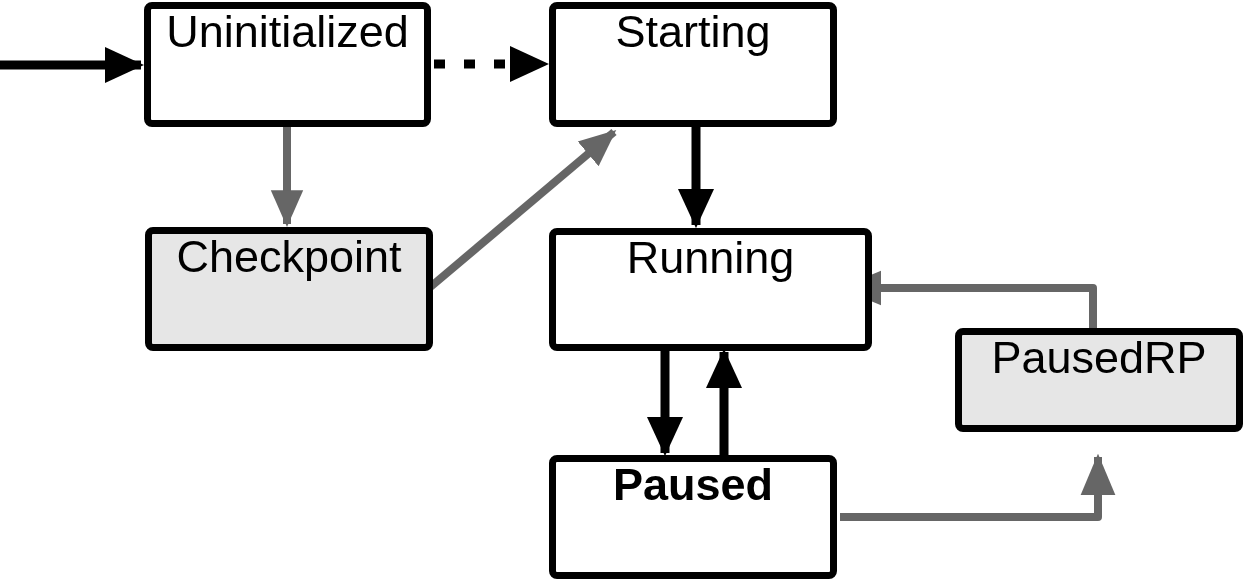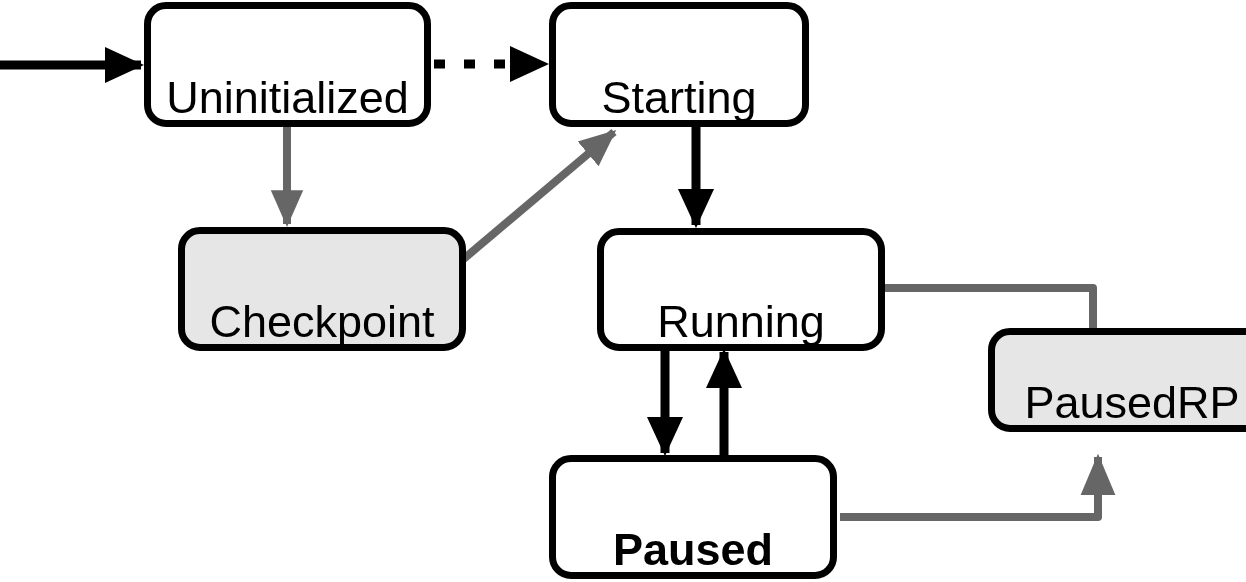--- a/index.html
+++ b/index.html
@@ -22,30 +22,29 @@
     left: 0;
     top: 0;
     width: 1246px;
     height: 582px;
     display: block;
   }
   .state-node {
     position: absolute;
     box-sizing: border-box;
     border: 7px solid #000000;
-    border-radius: 22px;
+    border-radius: 8px;
     display: flex;
-    align-items: flex-end;
+    align-items: flex-start;
     justify-content: center;
     background: #ffffff;
     z-index: 5;
   }
   .state-node.shaded {
     background: #e6e6e6;
-    margin-left: 33px;
   }
   .state-label {
     font-family: "Liberation Sans", sans-serif;
     font-size: 45px;
     line-height: 1;
     color: #000000;
     letter-spacing: 0px;
     white-space: nowrap;
     user-select: none;
   }
@@ -84,29 +83,29 @@
 
     <path d="M 1093 330 L 1093 288 L 843 288" fill="none" stroke="#666666" stroke-width="8" stroke-linejoin="round" marker-end="url(#arrow-gray-thin)"></path>
 
     <path d="M 840 517 L 1098 517 L 1098 457" fill="none" stroke="#666666" stroke-width="8" stroke-linejoin="round" marker-end="url(#arrow-gray-thin)"></path>
   </svg>
 
   <div class="state-node" style="left:144px; top:2px; width:287px; height:125px;">
     <span class="state-label">Uninitialized</span>
   </div>
 
-  <div class="state-node" style="left:549px; top:2px; width:260px; height:125px;">
+  <div class="state-node" style="left:549px; top:2px; width:288px; height:125px;">
     <span class="state-label">Starting</span>
   </div>
 
   <div class="state-node shaded" style="left:145px; top:227px; width:288px; height:124px;">
     <span class="state-label">Checkpoint</span>
   </div>
 
-  <div class="state-node" style="left:549px; top:228px; width:288px; height:123px;margin-left:48px;">
+  <div class="state-node" style="left:549px; top:228px; width:323px; height:123px;">
     <span class="state-label">Running</span>
   </div>
 
   <div class="state-node shaded" style="left:955px; top:328px; width:288px; height:104px;">
     <span class="state-label">PausedRP</span>
   </div>
 
   <div class="state-node" style="left:549px; top:455px; width:288px; height:124px;font-weight:bold;">
     <span class="state-label">Paused</span>
   </div>

